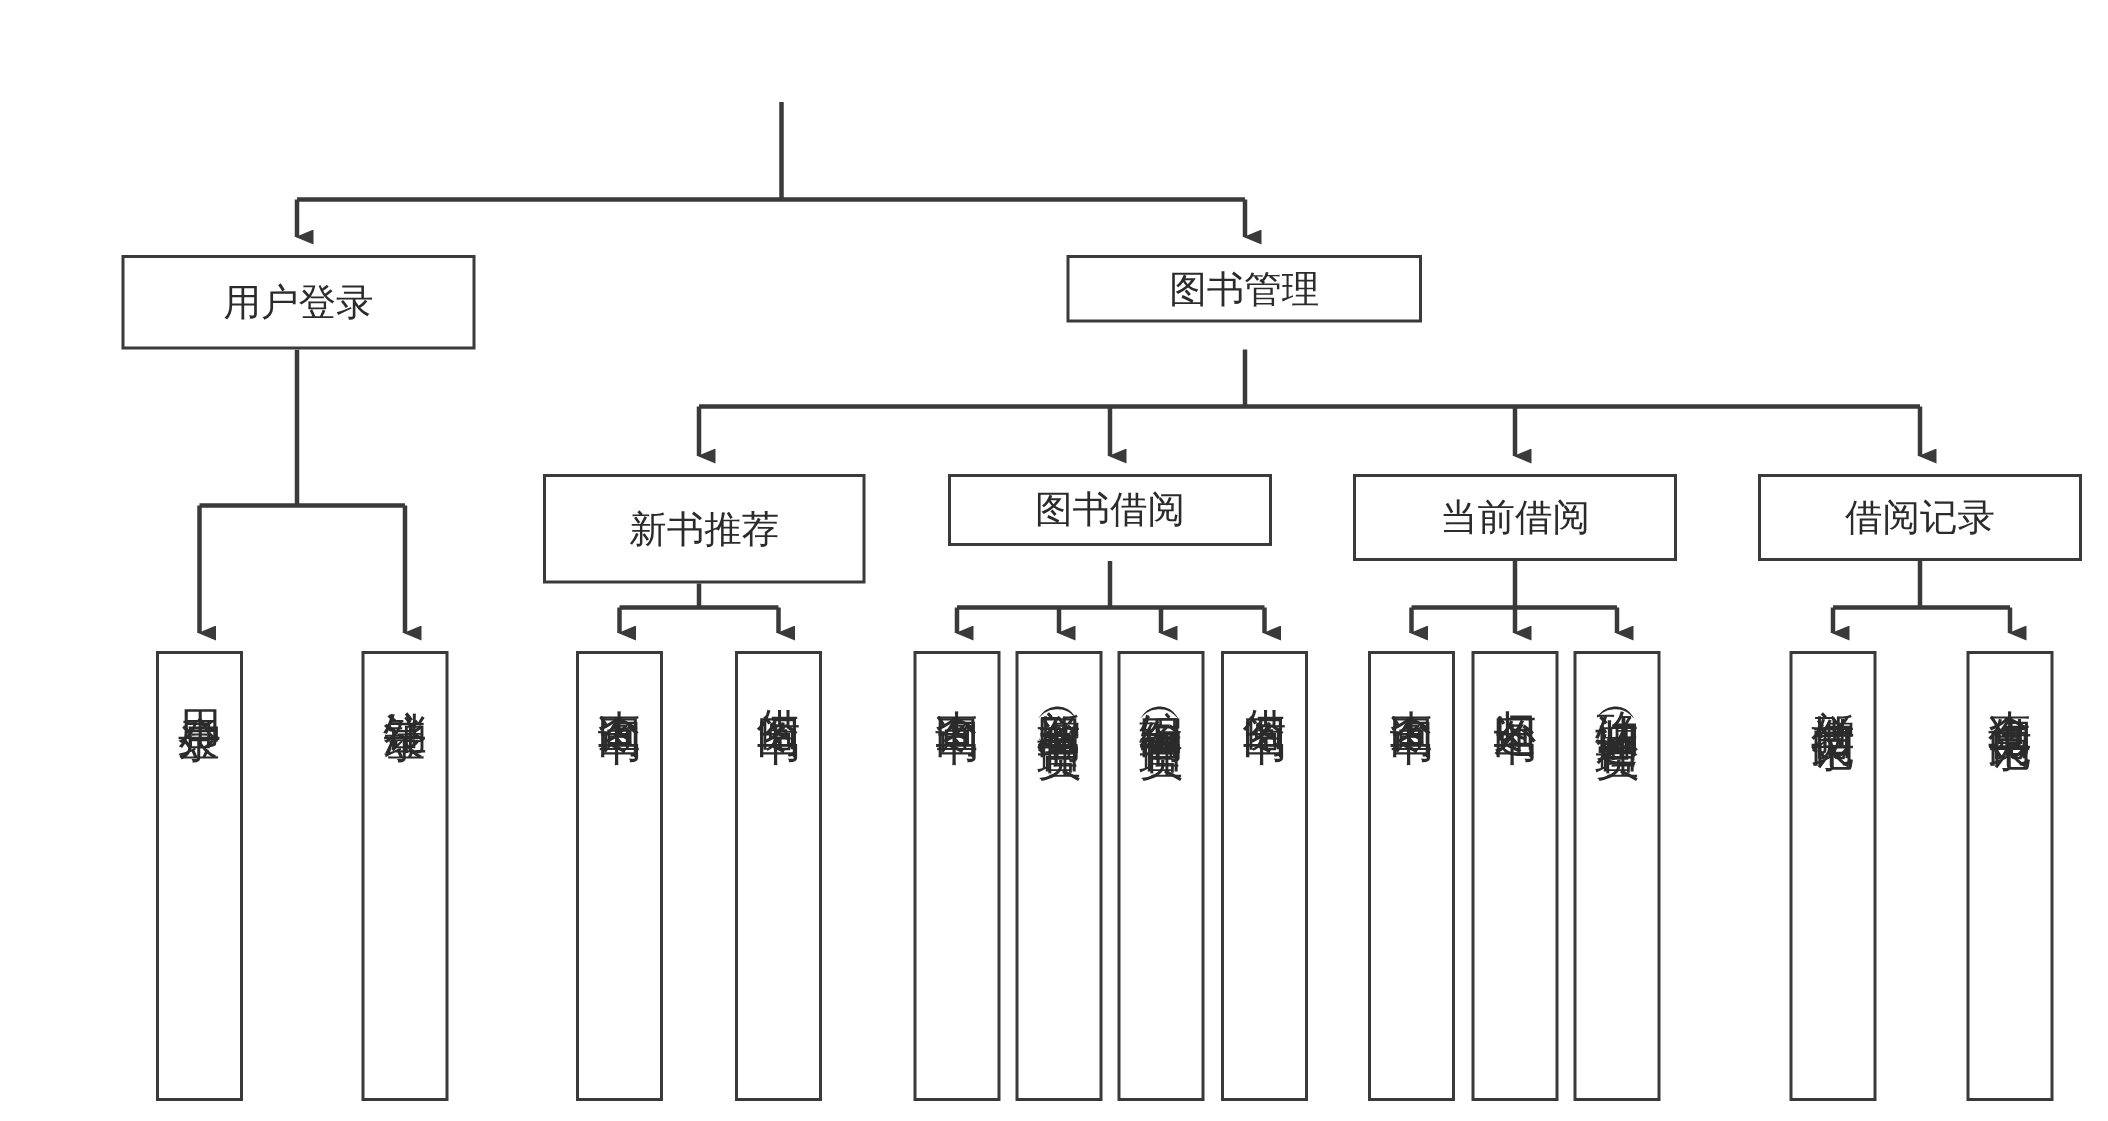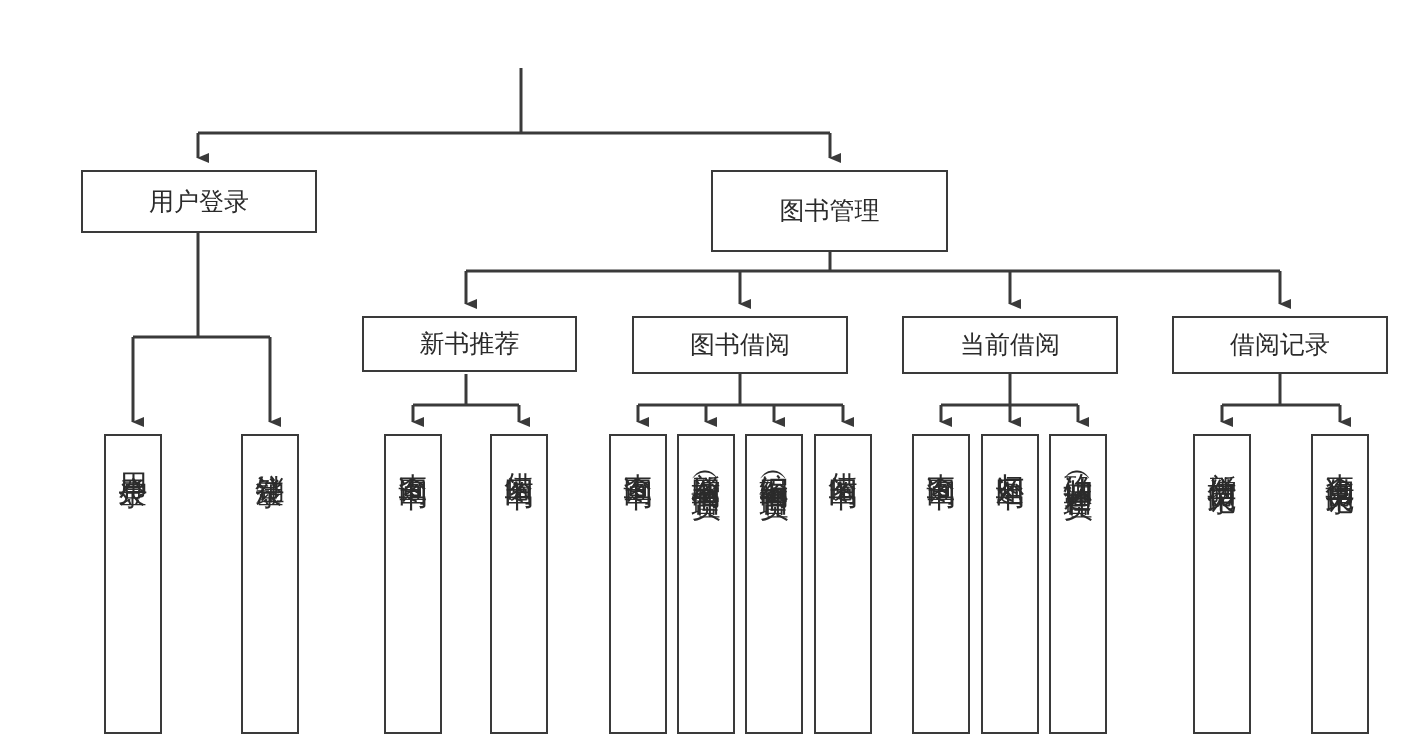--- a/index.html
+++ b/index.html
@@ -120,28 +120,28 @@
       <path d="M1222,405 L1340,405"></path>
       <path d="M1222,405 L1222,422" marker-end="url(#arw)"></path>
       <path d="M1340,405 L1340,422" marker-end="url(#arw)"></path>
     </g>
   </svg>
 
 
   <div class="node h" style="left:81px;top:170px;width:236px;height:63px;">
     <span class="label">用户登录</span>
   </div>
-  <div class="node h" style="left:711px;top:170px;width:237px;height:82px;">
+  <div class="node h" style="left:711px;top:170px;width:237px;height:45px;">
     <span class="label">图书管理</span>
   </div>
 
-  <div class="node h" style="left:362px;top:316px;width:215px;height:56px;align-items:center;">
+  <div class="node h" style="left:362px;top:316px;width:215px;height:73px;align-items:center;">
     <span class="label">新书推荐</span>
   </div>
-  <div class="node h" style="left:632px;top:316px;width:216px;height:58px;">
+  <div class="node h" style="left:632px;top:316px;width:216px;height:48px;">
     <span class="label">图书借阅</span>
   </div>
   <div class="node h" style="left:902px;top:316px;width:216px;height:58px;">
     <span class="label">当前借阅</span>
   </div>
   <div class="node h" style="left:1172px;top:316px;width:216px;height:58px;">
     <span class="label">借阅记录</span>
   </div>
 
   <div class="node v" style="left:104px;top:434px;width:58px;height:300px;">

